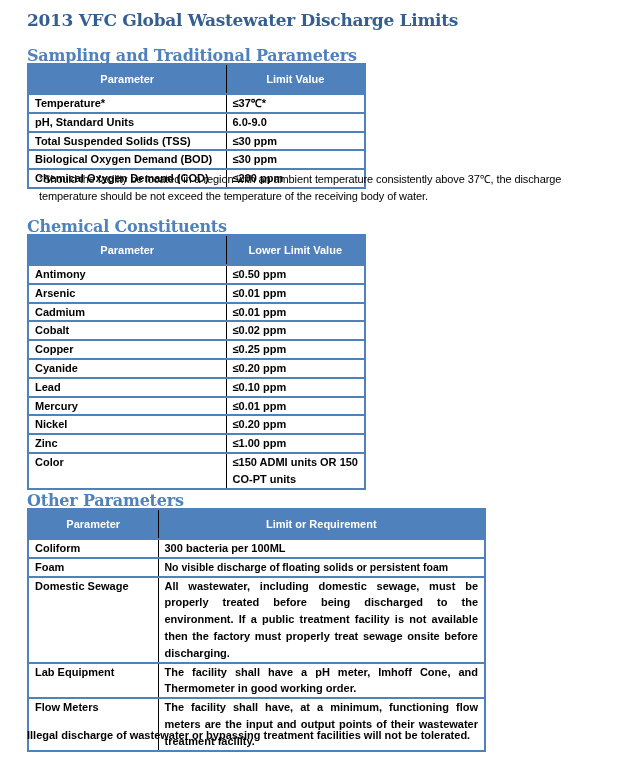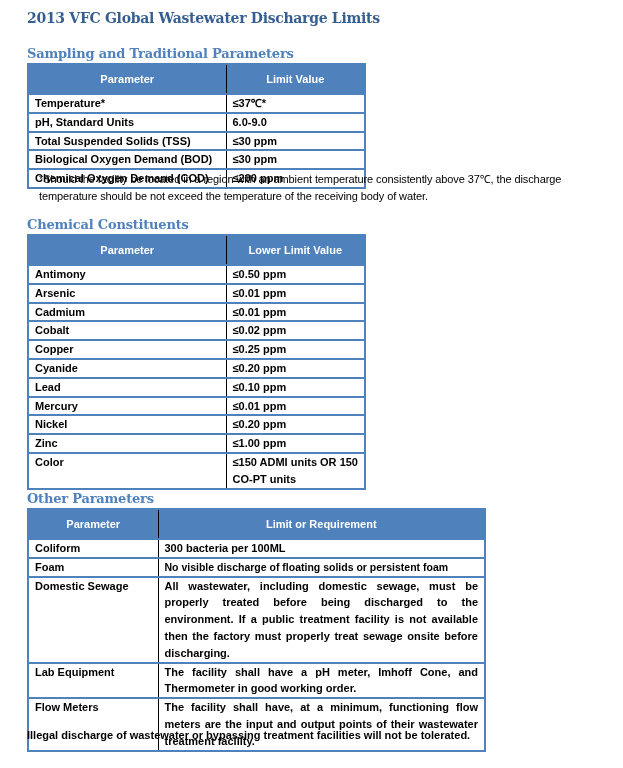--- a/index.html
+++ b/index.html
@@ -3,26 +3,26 @@
 <meta charset="utf-8">
 <style>
   html, body { margin: 0; padding: 0; background: #ffffff; }
   body {
     width: 623px; height: 768px; position: relative; overflow: hidden;
     font-family: "Liberation Sans", sans-serif; color: #000;
   }
   .title {
     position: absolute; left: 27px; top: 10px;
     font-family: "DejaVu Serif", serif; font-weight: bold;
-    font-size: 14px; color: #365f91; letter-spacing: -0.3px;
+    font-size: 17px; color: #365f91; letter-spacing: -0.3px;
   }
   .section {
     position: absolute; left: 27px;
     font-family: "DejaVu Serif", serif; font-weight: bold;
-    font-size: 13px; color: #4f81bd; letter-spacing: -0.2px;
+    font-size: 16px; color: #4f81bd; letter-spacing: -0.2px;
   }
   table {
     position: absolute; border-collapse: collapse;
     font-size: 11px; font-weight: bold; table-layout: fixed;
     border: 2px solid #4f81bd;
   }
   th {
     background: #4f81bd; color: #ffffff; text-align: center;
     font-weight: bold; padding: 6px 6px; height: 16px;
   }

